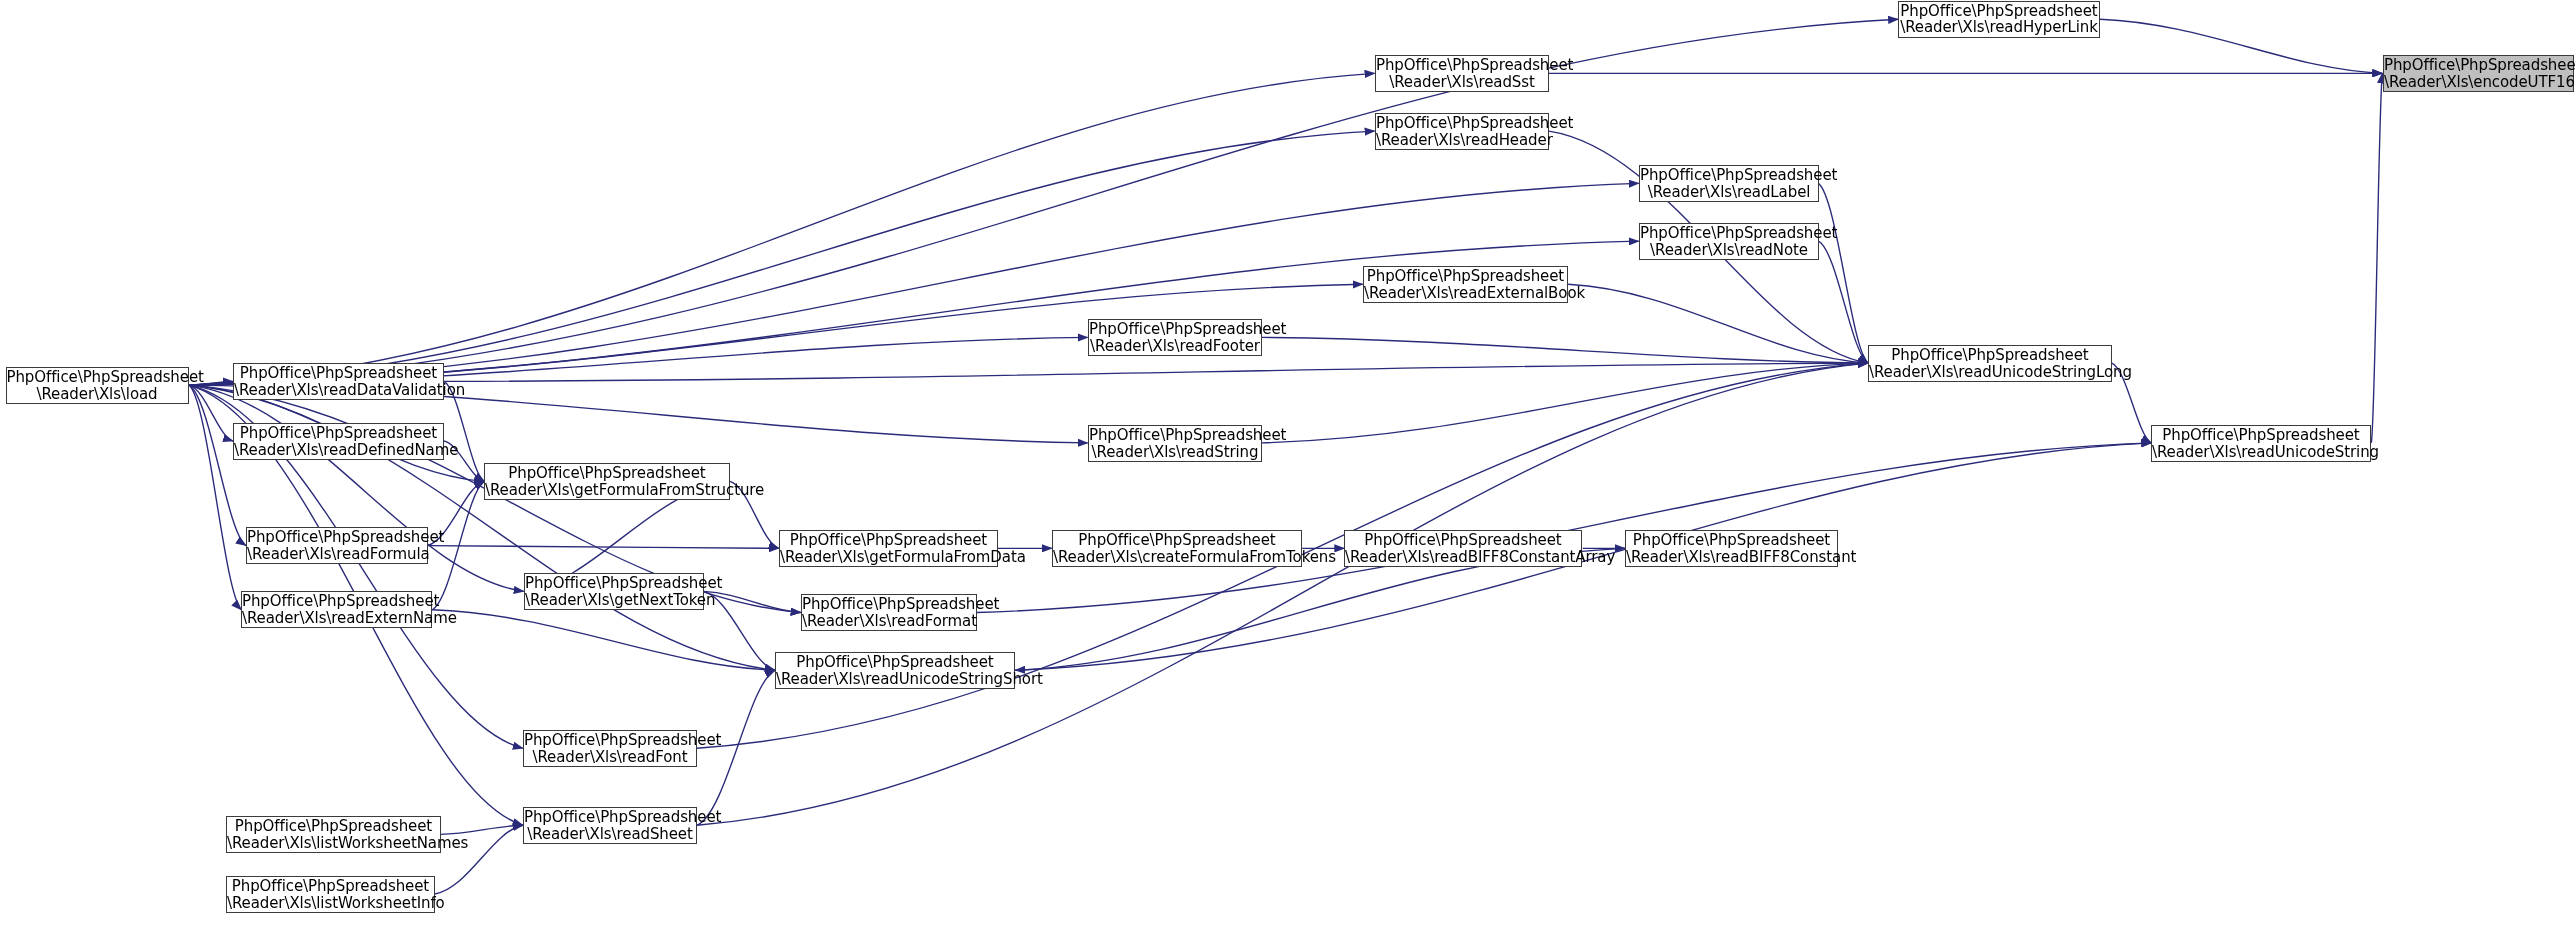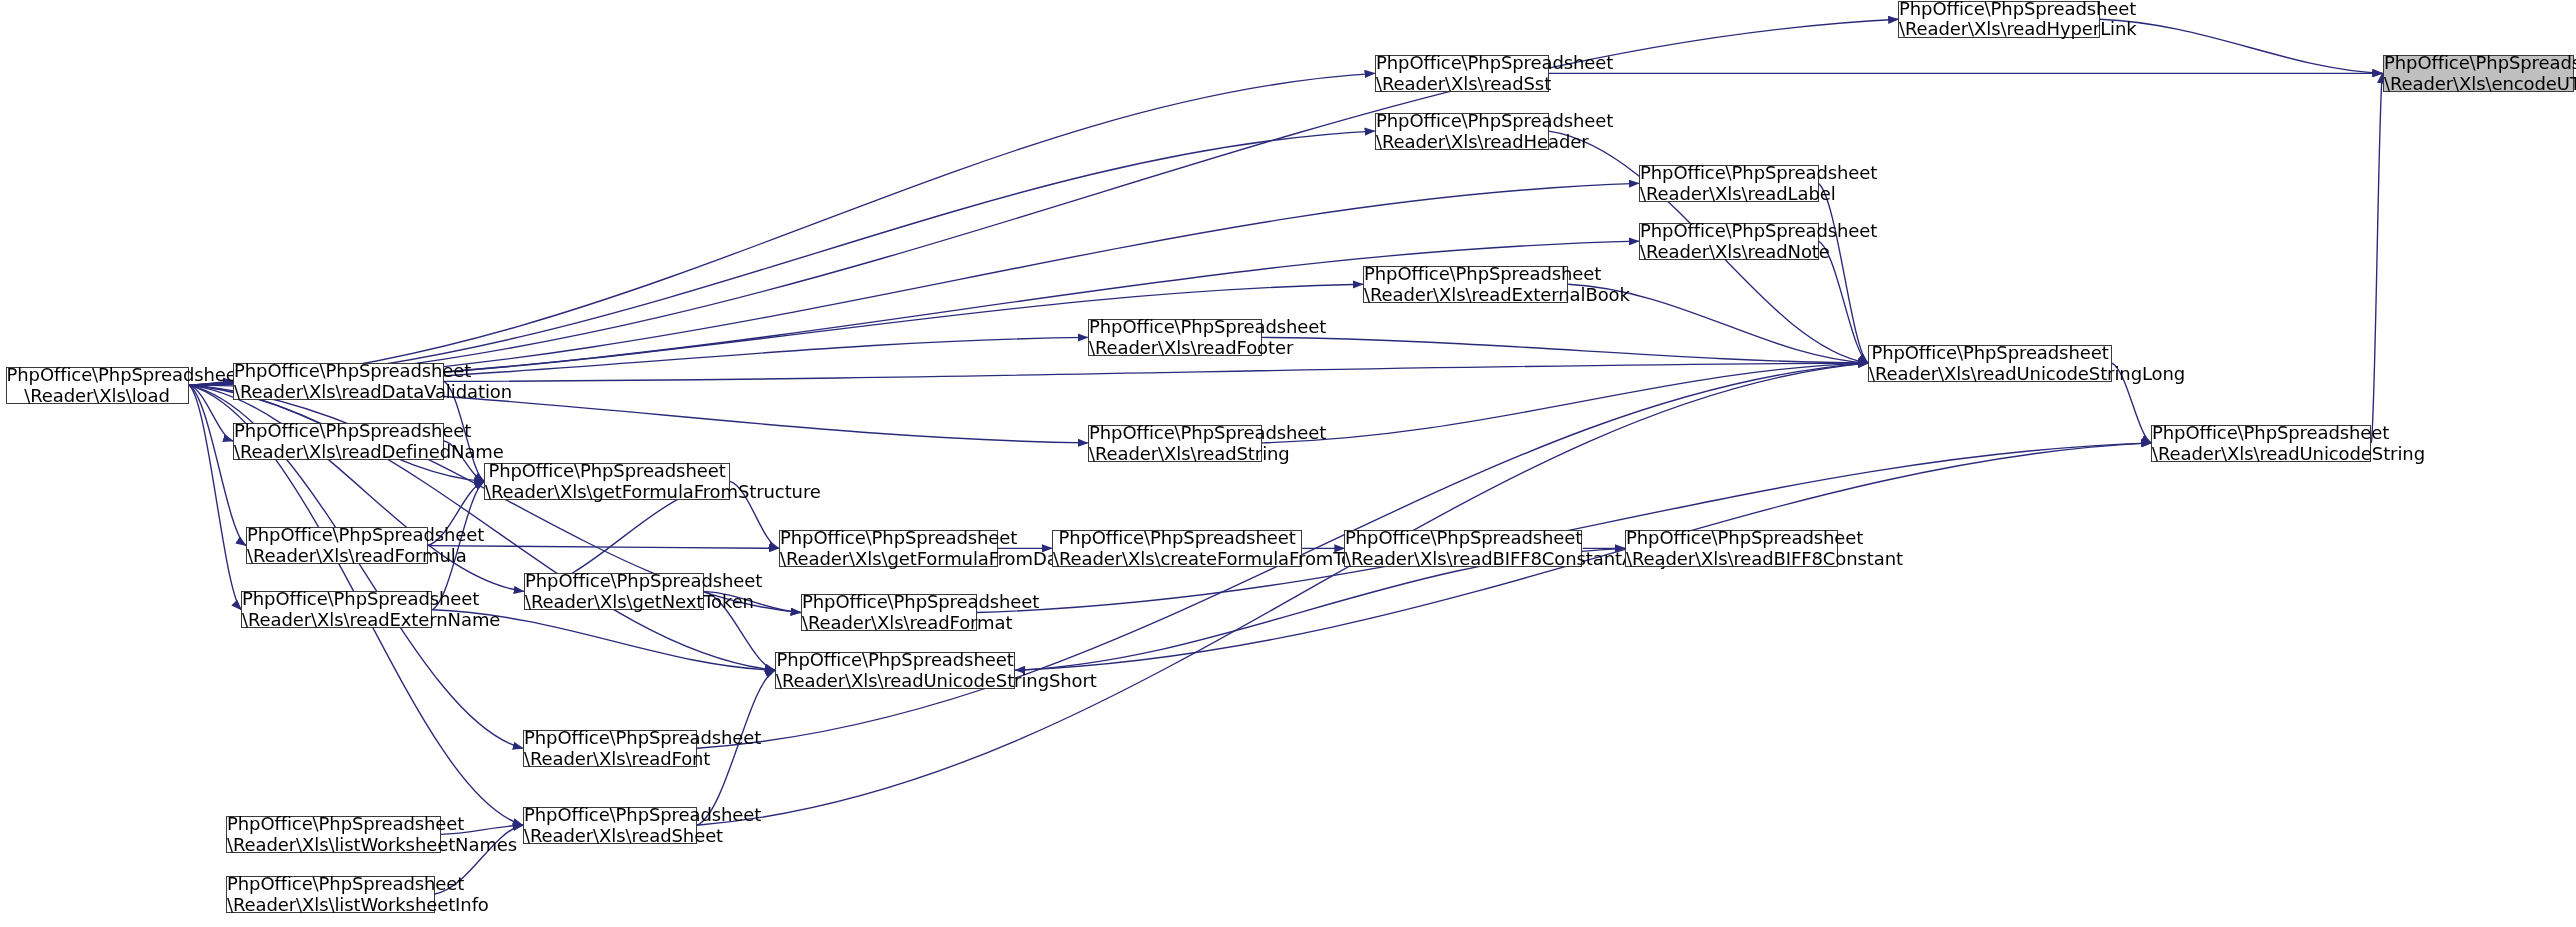--- a/index.html
+++ b/index.html
@@ -27,21 +27,21 @@
     position: absolute;
     box-sizing: border-box;
     border: 1.5px solid #3b3b3b;
     background: #ffffff;
     color: #000000;
     display: flex;
     align-items: center;
     justify-content: center;
     text-align: center;
     line-height: 1.12;
-    font-size: 18px;
+    font-size: 15px;
     white-space: pre-line;
     letter-spacing: -0.1px;
     z-index: 2;
   }
   .node.highlight {
     background: #bfbfbf;
   }
   .node-label {
     display: block;
     width: 100%;

